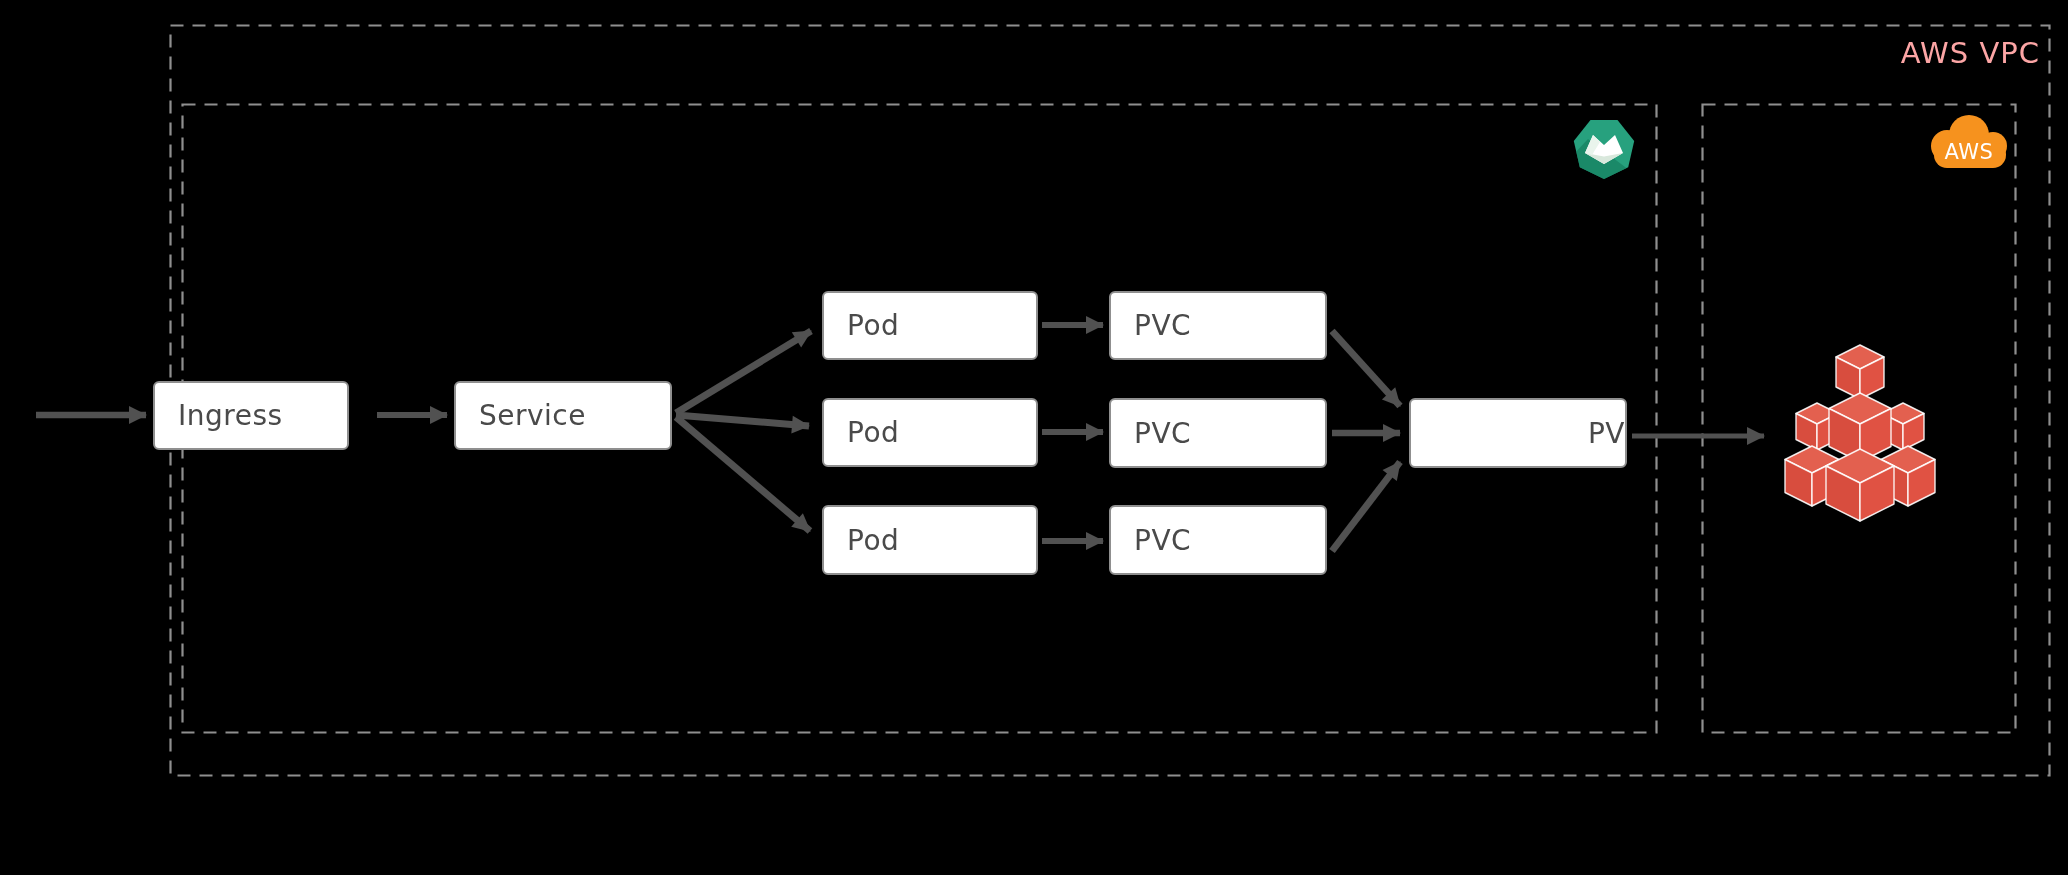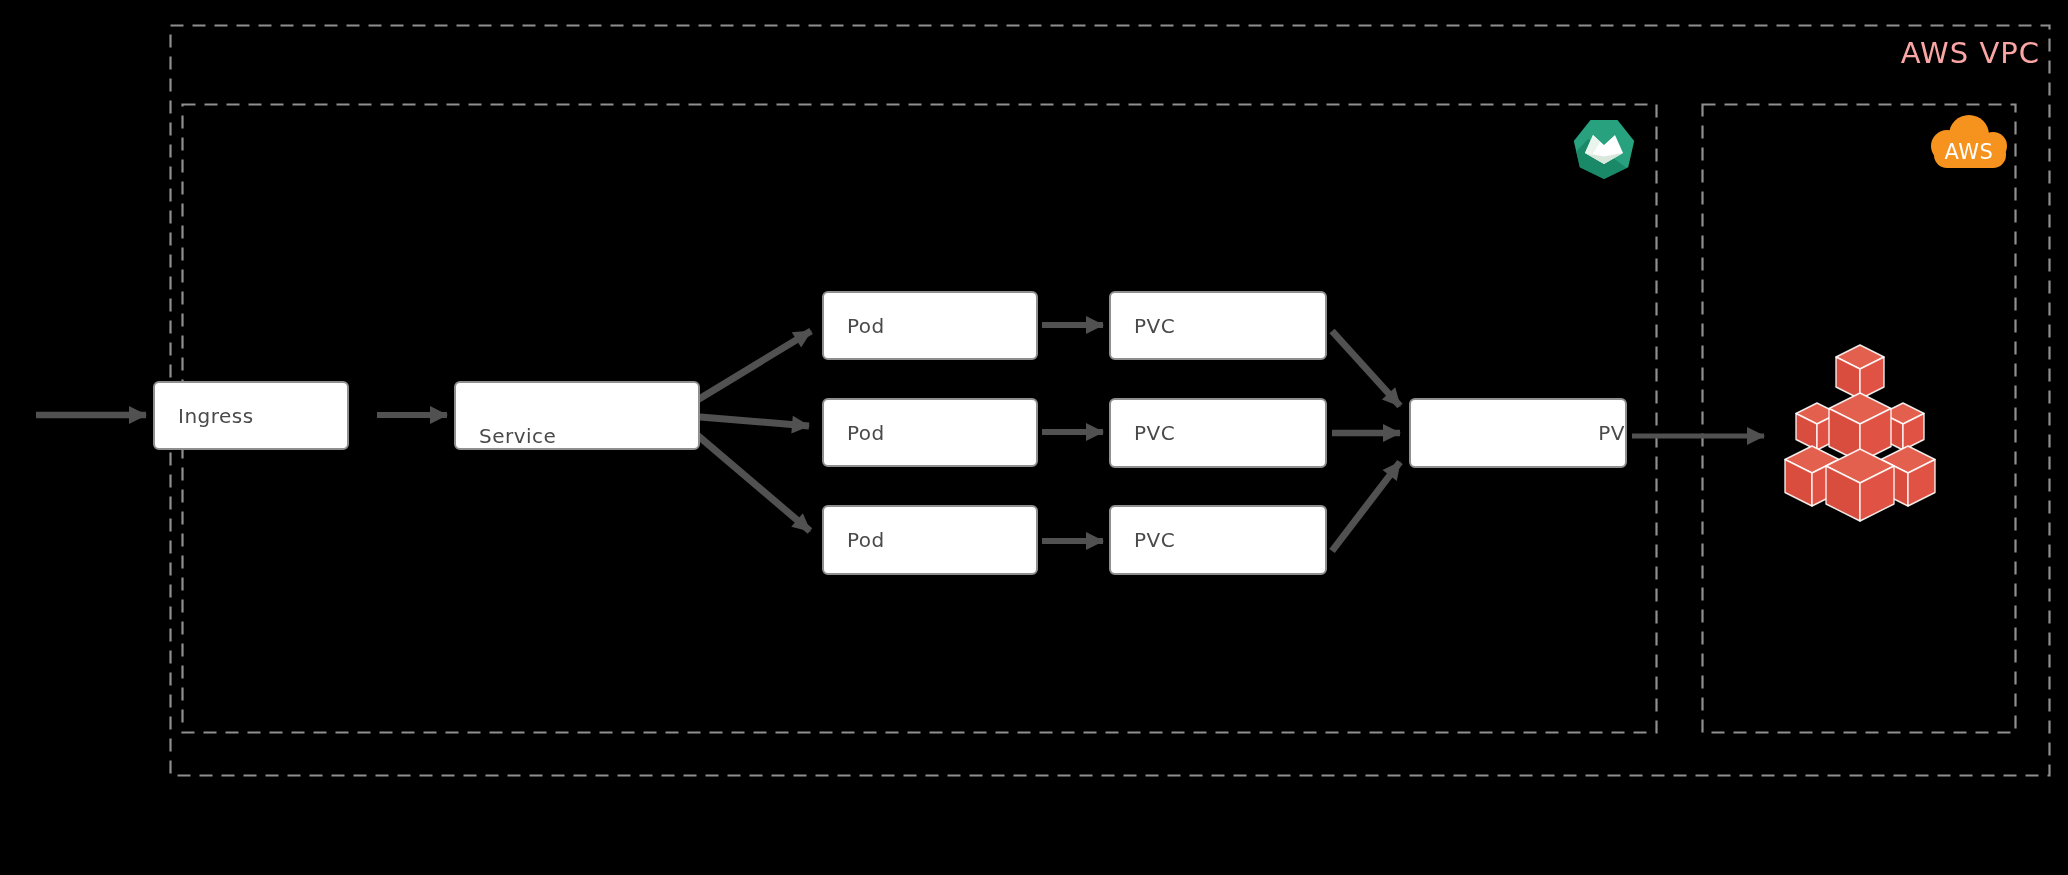--- a/index.html
+++ b/index.html
@@ -5,35 +5,35 @@
   html, body { margin:0; padding:0; background:#000; }
   .stage {
     position:relative; width:2068px; height:875px; background:#000;
     font-family:"DejaVu Sans","Liberation Sans",sans-serif; overflow:hidden;
   }
   .gfx { position:absolute; left:0; top:0; }
   .node {
     position:absolute; box-sizing:border-box;
     background:#ffffff; border:2px solid #8f8f8f; border-radius:6px;
     display:flex; align-items:center; padding-left:23px;
-    font-size:20px; color:#4a4a4a; letter-spacing:0.5px;
+    font-size:28px; color:#4a4a4a; letter-spacing:0.5px;
   }
   .node-label { white-space:nowrap; }
   .vpc-label {
     position:absolute; top:36px; right:28px;
     font-size:29px; color:#fca5a5; letter-spacing:1px; white-space:nowrap;
   }
   .cloud-text {
     position:absolute; left:1933px; top:140px; width:72px;
     text-align:center; font-size:21px; font-weight:normal; color:#ffffff;
     letter-spacing:0.5px;
   }
   
   .n-ingress { left:153px; top:381px; width:196px; height:69px; }
-  .n-service { left:454px; top:381px; width:246px; height:69px;align-items:flex-end; }
+  .n-service { left:454px; top:381px; width:218px; height:69px; }
   .n-pod1 { left:822px; top:291px; width:216px; height:69px; }
   .n-pod2 { left:822px; top:398px; width:216px; height:69px; }
   .n-pod3 { left:822px; top:505px; width:216px; height:70px; }
   .n-pvc1 { left:1109px; top:291px; width:218px; height:69px; }
   .n-pvc2 { left:1109px; top:398px; width:218px; height:70px; }
   .n-pvc3 { left:1109px; top:505px; width:218px; height:70px; }
   .n-pv   { left:1409px; top:398px; width:218px; height:70px;justify-content:flex-end; }
 </style>
 </head>
 <body>

